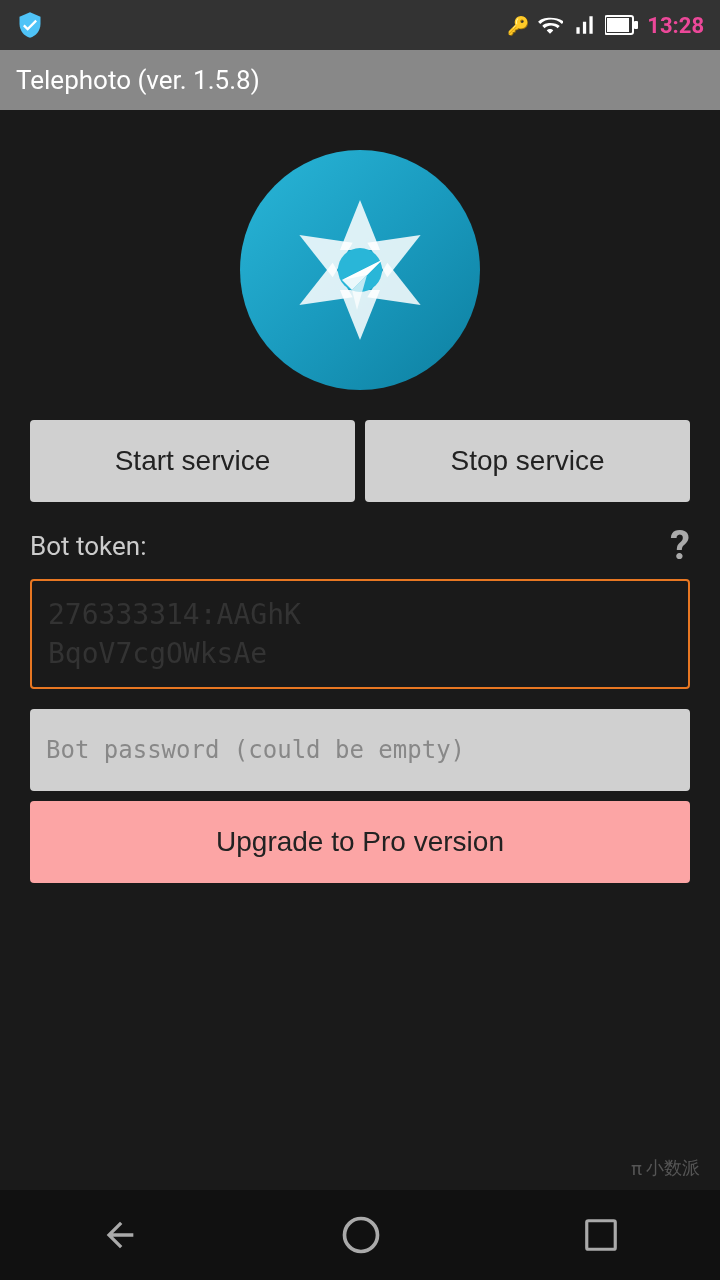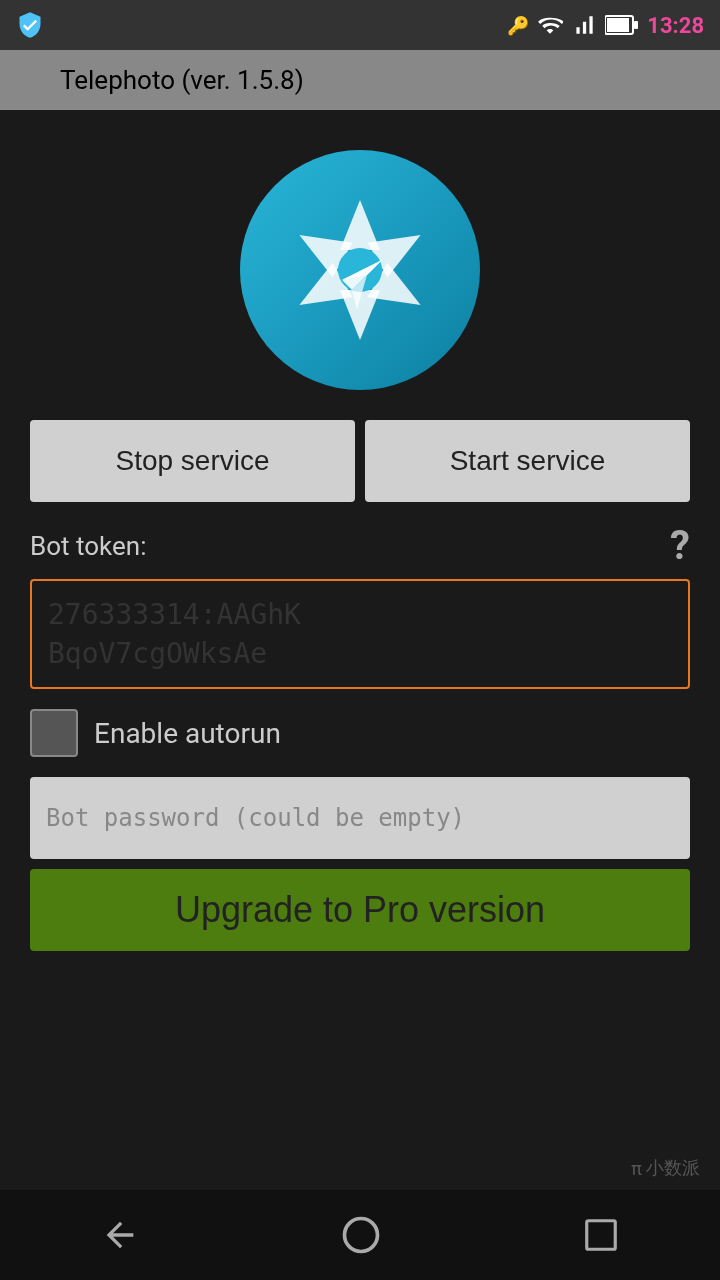--- a/index.html
+++ b/index.html
@@ -55,24 +55,23 @@
     .title-bar {
       width: 100%;
       height: 60px;
       background: #888;
       display: flex;
       align-items: center;
       padding: 0 16px;
     }
 
     .title-bar-text {
-      color: #000000;
+      color: #ffffff;
       font-size: 26px;
       font-weight: normal;
-      margin-left: 44px;
     }
 
     
     .main-content {
       width: 100%;
       background: #1a1a1a;
       padding: 0 30px;
       display: flex;
       flex-direction: column;
       align-items: center;
@@ -192,24 +191,24 @@
     }
 
     .password-input::placeholder {
       color: #888;
     }
 
     
     .upgrade-btn {
       width: 100%;
       height: 82px;
-      background: #4d7c0f;
+      background: #fca5a5;
       border: none;
       border-radius: 4px;
-      font-size: 36px;
+      font-size: 28px;
       color: #222;
       cursor: pointer;
       font-family: Arial, sans-serif;
       margin-bottom: 20px;
     }
 
     
     .bottom-nav {
       position: absolute;
       bottom: 0;
@@ -303,35 +302,31 @@
         <g transform="translate(-18, 10)" fill="white">
           <path d="M0,0 L40,-20 L10,10 Z" opacity="0.9"></path>
           <path d="M10,10 L15,30 L25,-5 Z" opacity="0.7"></path>
           <path d="M0,0 L40,-20 L25,-5 Z" opacity="0.95"></path>
         </g>
       </g>
     </svg>
   </div>
 
   <div class="buttons-row">
+    <button class="service-btn">Start service</button>
     <button class="service-btn">Stop service</button>
-    <button class="service-btn">Start service</button>
   </div>
 
   <div class="bot-token-row">
     <span class="bot-token-label">Bot token:</span>
     <span class="question-mark">?</span>
   </div>
 
   <textarea class="token-input" style="">276333314:AAGhK                BqoV7cgOWksAe</textarea>
 
-  <div class="autorun-row">
-    <div class="checkbox"></div>
-    <span class="autorun-label">Enable autorun</span>
-  </div>
 
   <input class="password-input" type="password" placeholder="Bot password (could be empty)" style="">
 
   <button class="upgrade-btn">Upgrade to Pro version</button>
 
 </div>
 
 <div class="bottom-nav">
   <div class="nav-btn">
     <svg width="40" height="40" viewBox="0 0 24 24" fill="#aaa">

